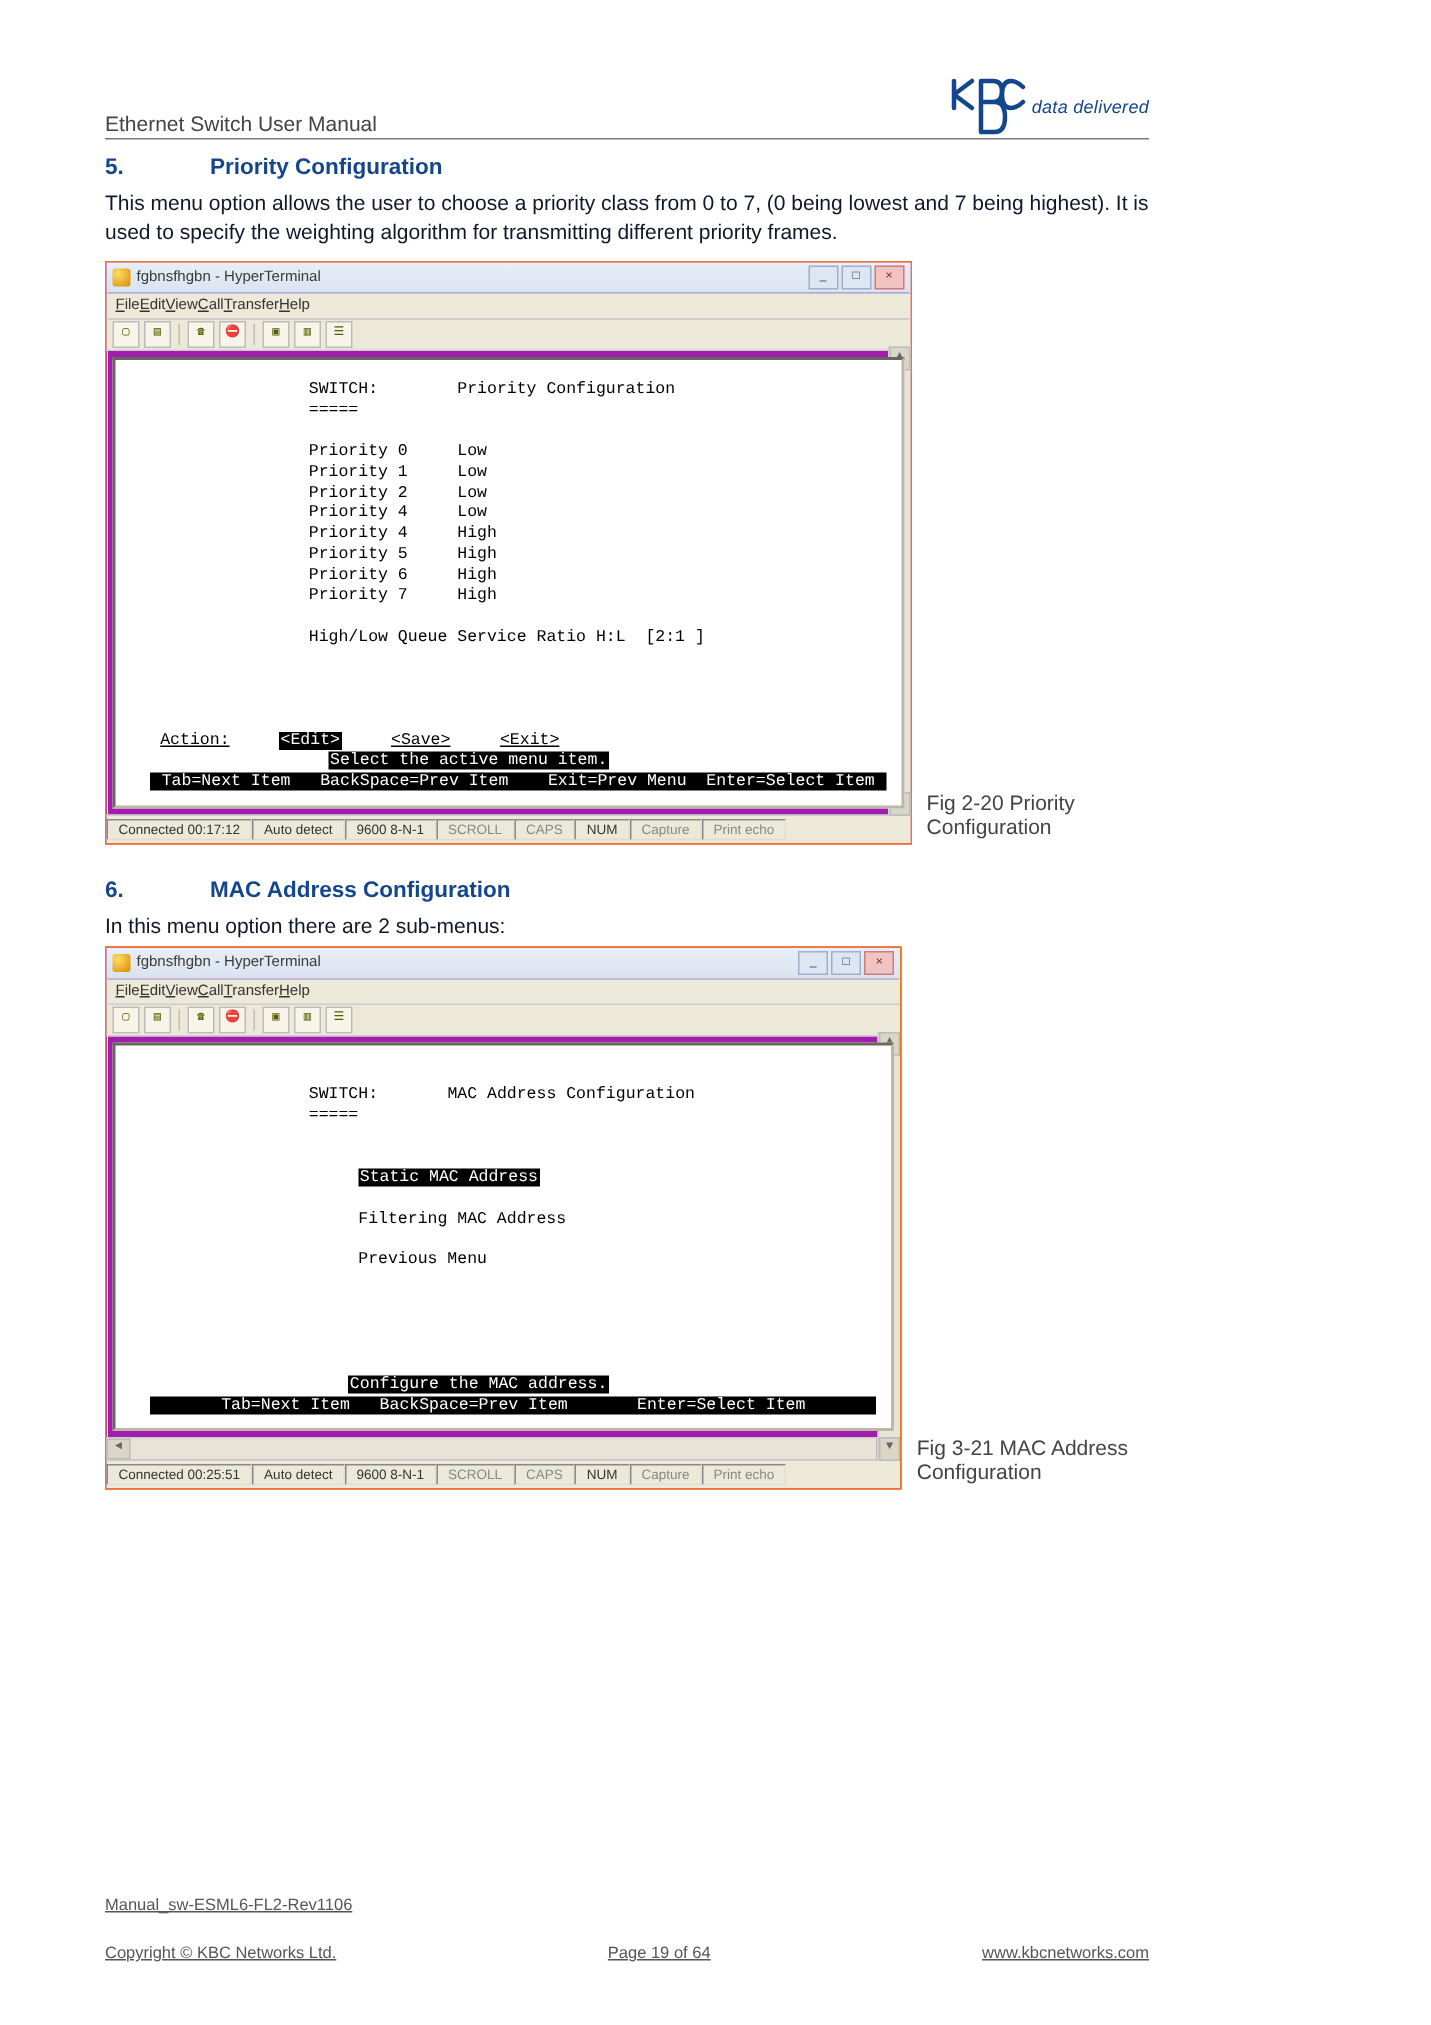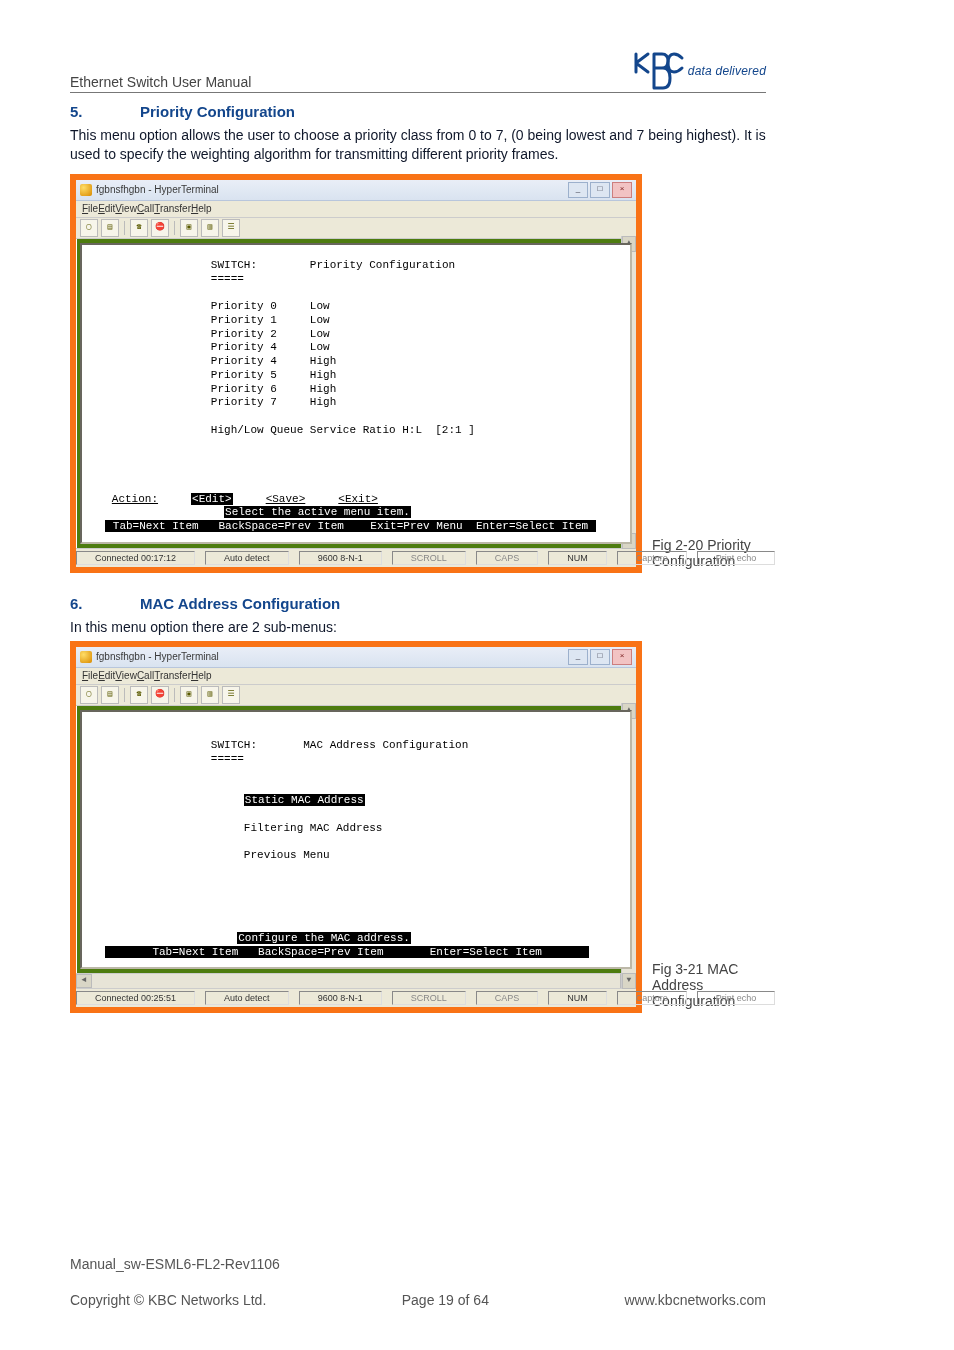--- a/index.html
+++ b/index.html
@@ -78,22 +78,22 @@
   
   .term-row {
     display: flex;
     align-items: flex-end;
     gap: 10px;
     margin-top: 4px;
     margin-bottom: 22px;
   }
   .term-window {
     width: 560px;
-    border: 6px solid #f97316;
-    background: #4d7c0f;
+    border: 1px solid #f97316;
+    background: #a21caf;
     box-shadow: 0 0 0 1px #fff inset;
     font-family: "Courier New", monospace;
     font-size: 10px;
     color: #000;
     position: relative;
   }
   .term-titlebar {
     height: 20px;
     background: linear-gradient(#e9eef7, #d9e3f0);
     border-bottom: 1px solid #b8c6dc;
@@ -217,40 +217,41 @@
     border-top: 1px solid #ccc;
     background: #ece9d8;
     display: flex;
     align-items: center;
     font-family: Verdana, sans-serif;
     font-size: 9px;
     color: #888;
   }
   .status-cell {
     border: 1px inset #ddd;
-    padding: 1px 18px;
-    margin-right: 10px;
+    padding: 1px 7px;
+    margin-right: 0;
     white-space: nowrap;
   }
   .status-cell.dark { color: #333; }
   .fig-caption {
     font-size: 14px;
     color: #444;
     align-self: flex-end;
     padding-bottom: 4px;
   }
 
   
   .footer {
     position: absolute;
     left: 70px;
     right: 70px;
     bottom: 42px;
-    font-size: 14px;
+    font-size: 11px;
     color: #555;
+    text-decoration: underline;
   }
   .footer-top {
     margin-bottom: 20px;
   }
   .footer-row {
     display: flex;
     justify-content: space-between;
   }
 </style>
 </head>

